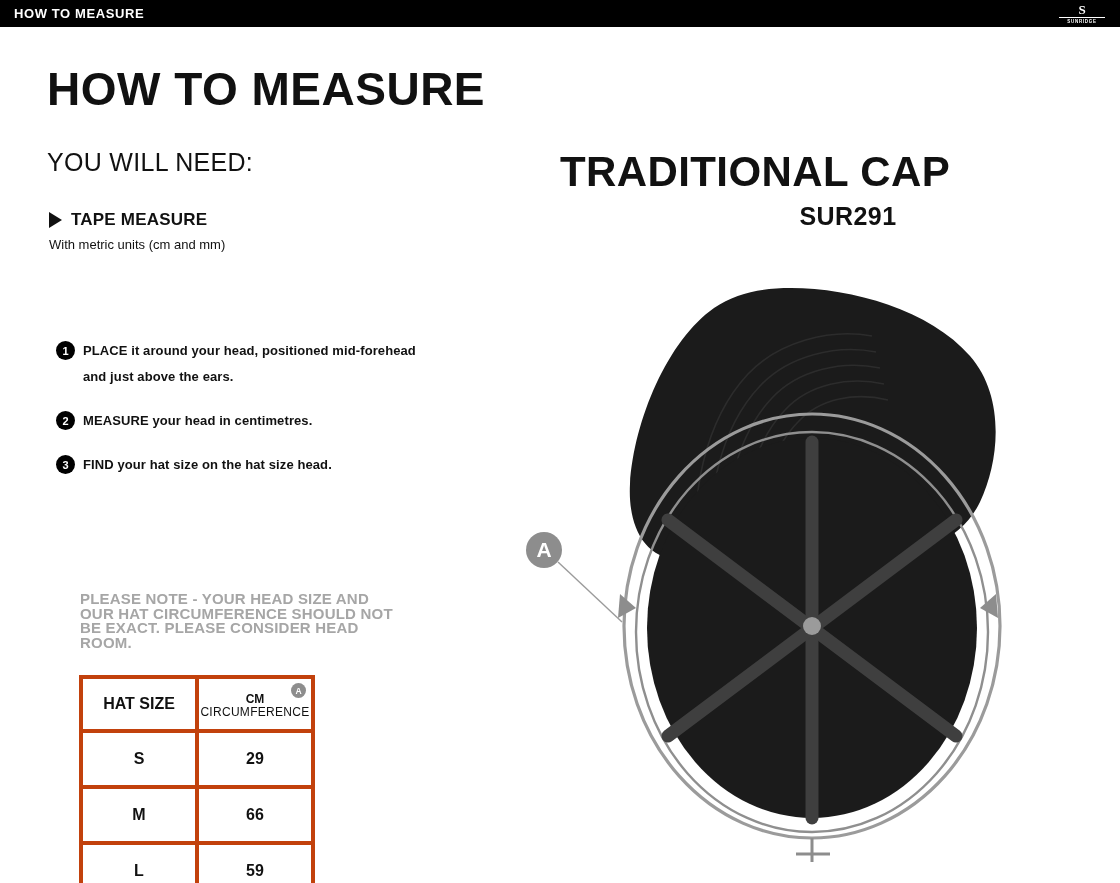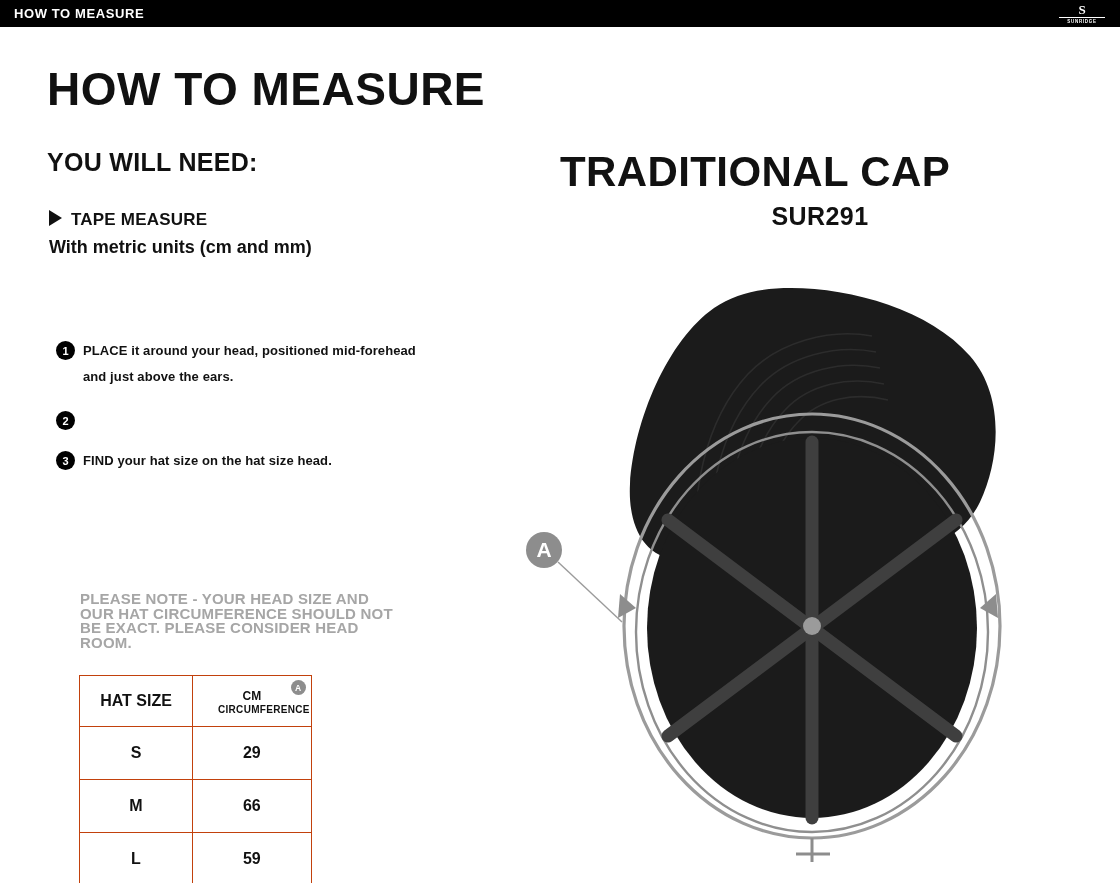--- a/index.html
+++ b/index.html
@@ -72,48 +72,48 @@
     top: 62px;
     font-size: 46px;
     font-weight: bold;
     letter-spacing: 0.5px;
   }
   .need-title {
     position: absolute;
     left: 47px;
     top: 148px;
     font-size: 25px;
-    font-weight: bold;
+    font-weight: normal;
     letter-spacing: 0.3px;
   }
   .tool-row {
     position: absolute;
     left: 49px;
     top: 210px;
     display: flex;
-    align-items: flex-start;
+    align-items: center;
   }
   .tri-icon {
     width: 0; height: 0;
     border-left: 13px solid #111;
     border-top: 8px solid transparent;
     border-bottom: 8px solid transparent;
     margin-right: 9px;
   }
   .tool-label {
     font-size: 17px;
     font-weight: bold;
     letter-spacing: 0.2px;
   }
   .tool-sub {
     position: absolute;
     left: 49px;
     top: 237px;
-    font-size: 18px;
-    font-weight: bold;
+    font-size: 13px;
+    font-weight: normal;
   }
 
   
   .steps {
     position: absolute;
     left: 56px;
     top: 338px;
     width: 360px;
   }
   .step {
@@ -154,45 +154,44 @@
   }
 
   
   .size-table {
     position: absolute;
     left: 79px;
     top: 675px;
     border-collapse: collapse;
   }
   .size-table td, .size-table th {
-    border: 1px solid #c2410c;
+    border: 4px solid #c2410c;
     width: 110px;
     height: 50px;
     text-align: center;
     vertical-align: middle;
     font-size: 16px;
     font-weight: bold;
   }
   .size-table th {
     position: relative;
     height: 48px;
   }
   .hdr-cm {
     font-size: 12px;
     font-weight: bold;
     display: block;
     line-height: 16px;
   }
   .hdr-circ {
     display: block;
-    font-size: 10px;
-    font-weight: bold;
+    font-size: 12px;
+    font-weight: normal;
     letter-spacing: 0.3px;
     line-height: 11px;
-    margin-left: 24px;
   }
   .badge-a-small {
     position: absolute;
     right: 5px;
     top: 4px;
     width: 15px;
     height: 15px;
     border-radius: 50%;
     background: #8d8d8d;
     color: #fff;
@@ -209,21 +208,21 @@
     left: 560px;
     top: 148px;
     width: 520px;
     text-align: left;
     font-size: 42px;
     font-weight: bold;
     letter-spacing: 0.4px;
   }
   .product-code {
     position: absolute;
-    left: 560px;
+    left: 588px;
     top: 202px;
     width: 520px;
     text-align: center;
     font-size: 25px;
     font-weight: bold;
     letter-spacing: 0.4px;
   }
 
   .cap-art {
     position: absolute;
@@ -270,20 +269,21 @@
 </div>
 <div class="tool-sub">With metric units (cm and mm)</div>
 
 <div class="steps">
   <div class="step">
     <div class="step-num">1</div>
     <div class="step-text">PLACE it around your head, positioned mid-forehead and just above the ears.</div>
   </div>
   <div class="step">
     <div class="step-num">2</div>
+    <div class="step-text">MEASURE your head in centimetres.</div>
   </div>
   <div class="step">
     <div class="step-num">3</div>
     <div class="step-text">FIND your hat size on the hat size head.</div>
   </div>
 </div>
 
 <div class="note">PLEASE NOTE - YOUR HEAD SIZE AND OUR HAT CIRCUMFERENCE SHOULD NOT BE EXACT. PLEASE CONSIDER HEAD ROOM.</div>
 
 <table class="size-table">

